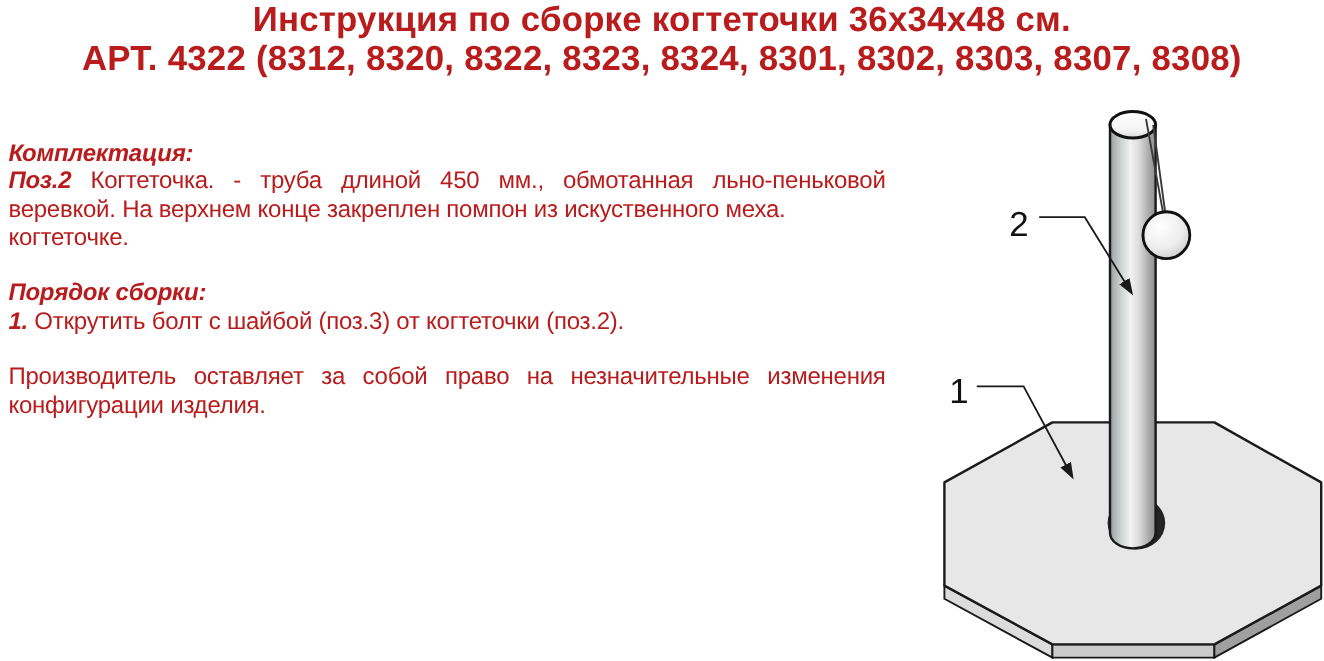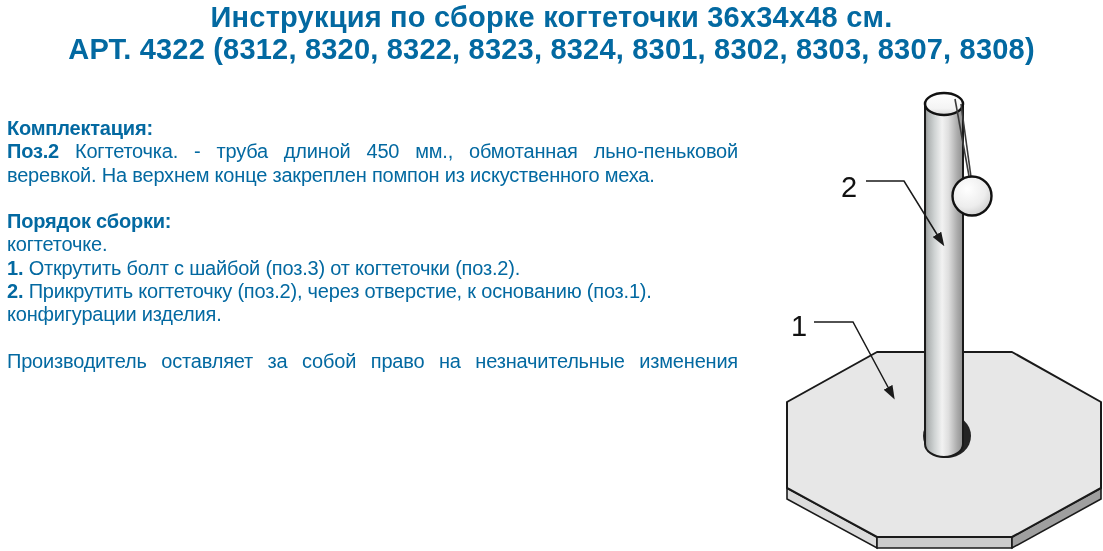--- a/index.html
+++ b/index.html
@@ -1,56 +1,55 @@
 <!DOCTYPE html>
 <html><head>
 <meta charset="utf-8">
 <style>
   html,body { margin:0; padding:0; background:#fff; }
   .page {
     position:relative; width:1103px; height:551px; background:#ffffff;
-    font-family:"Liberation Sans", sans-serif; color:#0369a1; overflow:hidden;
+    font-family:"Liberation Sans", sans-serif; color:#b91c1c; overflow:hidden;
   }
   .title {
     position:absolute; top:1px; left:0; width:1103px;
     text-align:center; font-weight:bold; font-size:29px; line-height:32px;
     letter-spacing:0.2px; white-space:nowrap;
   }
   .body-text {
     position:absolute; left:7px; top:117px; width:731px;
     font-size:20px; line-height:23.3px; letter-spacing:-0.2px;
   }
   .line { height:23.3px; overflow:visible; white-space:nowrap; }
   .line.justify { white-space:normal; text-align:justify; text-align-last:justify; }
   .line.gap { margin-top:23.3px; }
   .line.heading { font-weight:bold; }
-  .line b { font-weight:bold; }
+  .line b { font-weight:bold;font-style:italic; }
   .diagram { position:absolute; left:740px; top:80px; width:363px; height:471px; }
   .diagram text { font-family:"Liberation Sans", sans-serif; font-size:29px; fill:#111; }
 </style>
 </head>
 <body>
 
 <div class="page">
 
   <div class="title">
     <div>Инструкция по сборке когтеточки 36х34х48 см.</div>
     <div>АРТ. 4322 (8312, 8320, 8322, 8323, 8324, 8301, 8302, 8303, 8307, 8308)</div>
   </div>
 
   <div class="body-text" id="lines-root">
       <div class="line heading"><b>Комплектация:</b></div>
       <div class="line justify"><b>Поз.2</b> Когтеточка. - труба длиной 450 мм., обмотанная льно-пеньковой</div>
       <div class="line">веревкой. На верхнем конце закреплен помпон из искуственного меха.</div>
+      <div class="line">когтеточке.</div>
       <div class="line heading gap"><b>Порядок сборки:</b></div>
-      <div class="line">когтеточке.</div>
       <div class="line"><b>1.</b> Открутить болт с шайбой (поз.3) от когтеточки (поз.2).</div>
-      <div class="line"><b>2.</b> Прикрутить когтеточку (поз.2), через отверстие, к основанию (поз.1).</div>
+      <div class="line justify gap">Производитель оставляет за собой право на незначительные изменения</div>
       <div class="line">конфигурации изделия.</div>
-      <div class="line justify gap">Производитель оставляет за собой право на незначительные изменения</div>
     </div>
 
   <svg class="diagram" viewBox="740 80 363 471" xmlns="http://www.w3.org/2000/svg">
     <defs>
       <linearGradient id="poleGrad" x1="0" y1="0" x2="1" y2="0">
         <stop offset="0" stop-color="#8f8f8f"></stop>
         <stop offset="0.08" stop-color="#aeb2b2"></stop>
         <stop offset="0.25" stop-color="#cfd3d3"></stop>
         <stop offset="0.45" stop-color="#f2f2f2"></stop>
         <stop offset="0.62" stop-color="#dedede"></stop>

